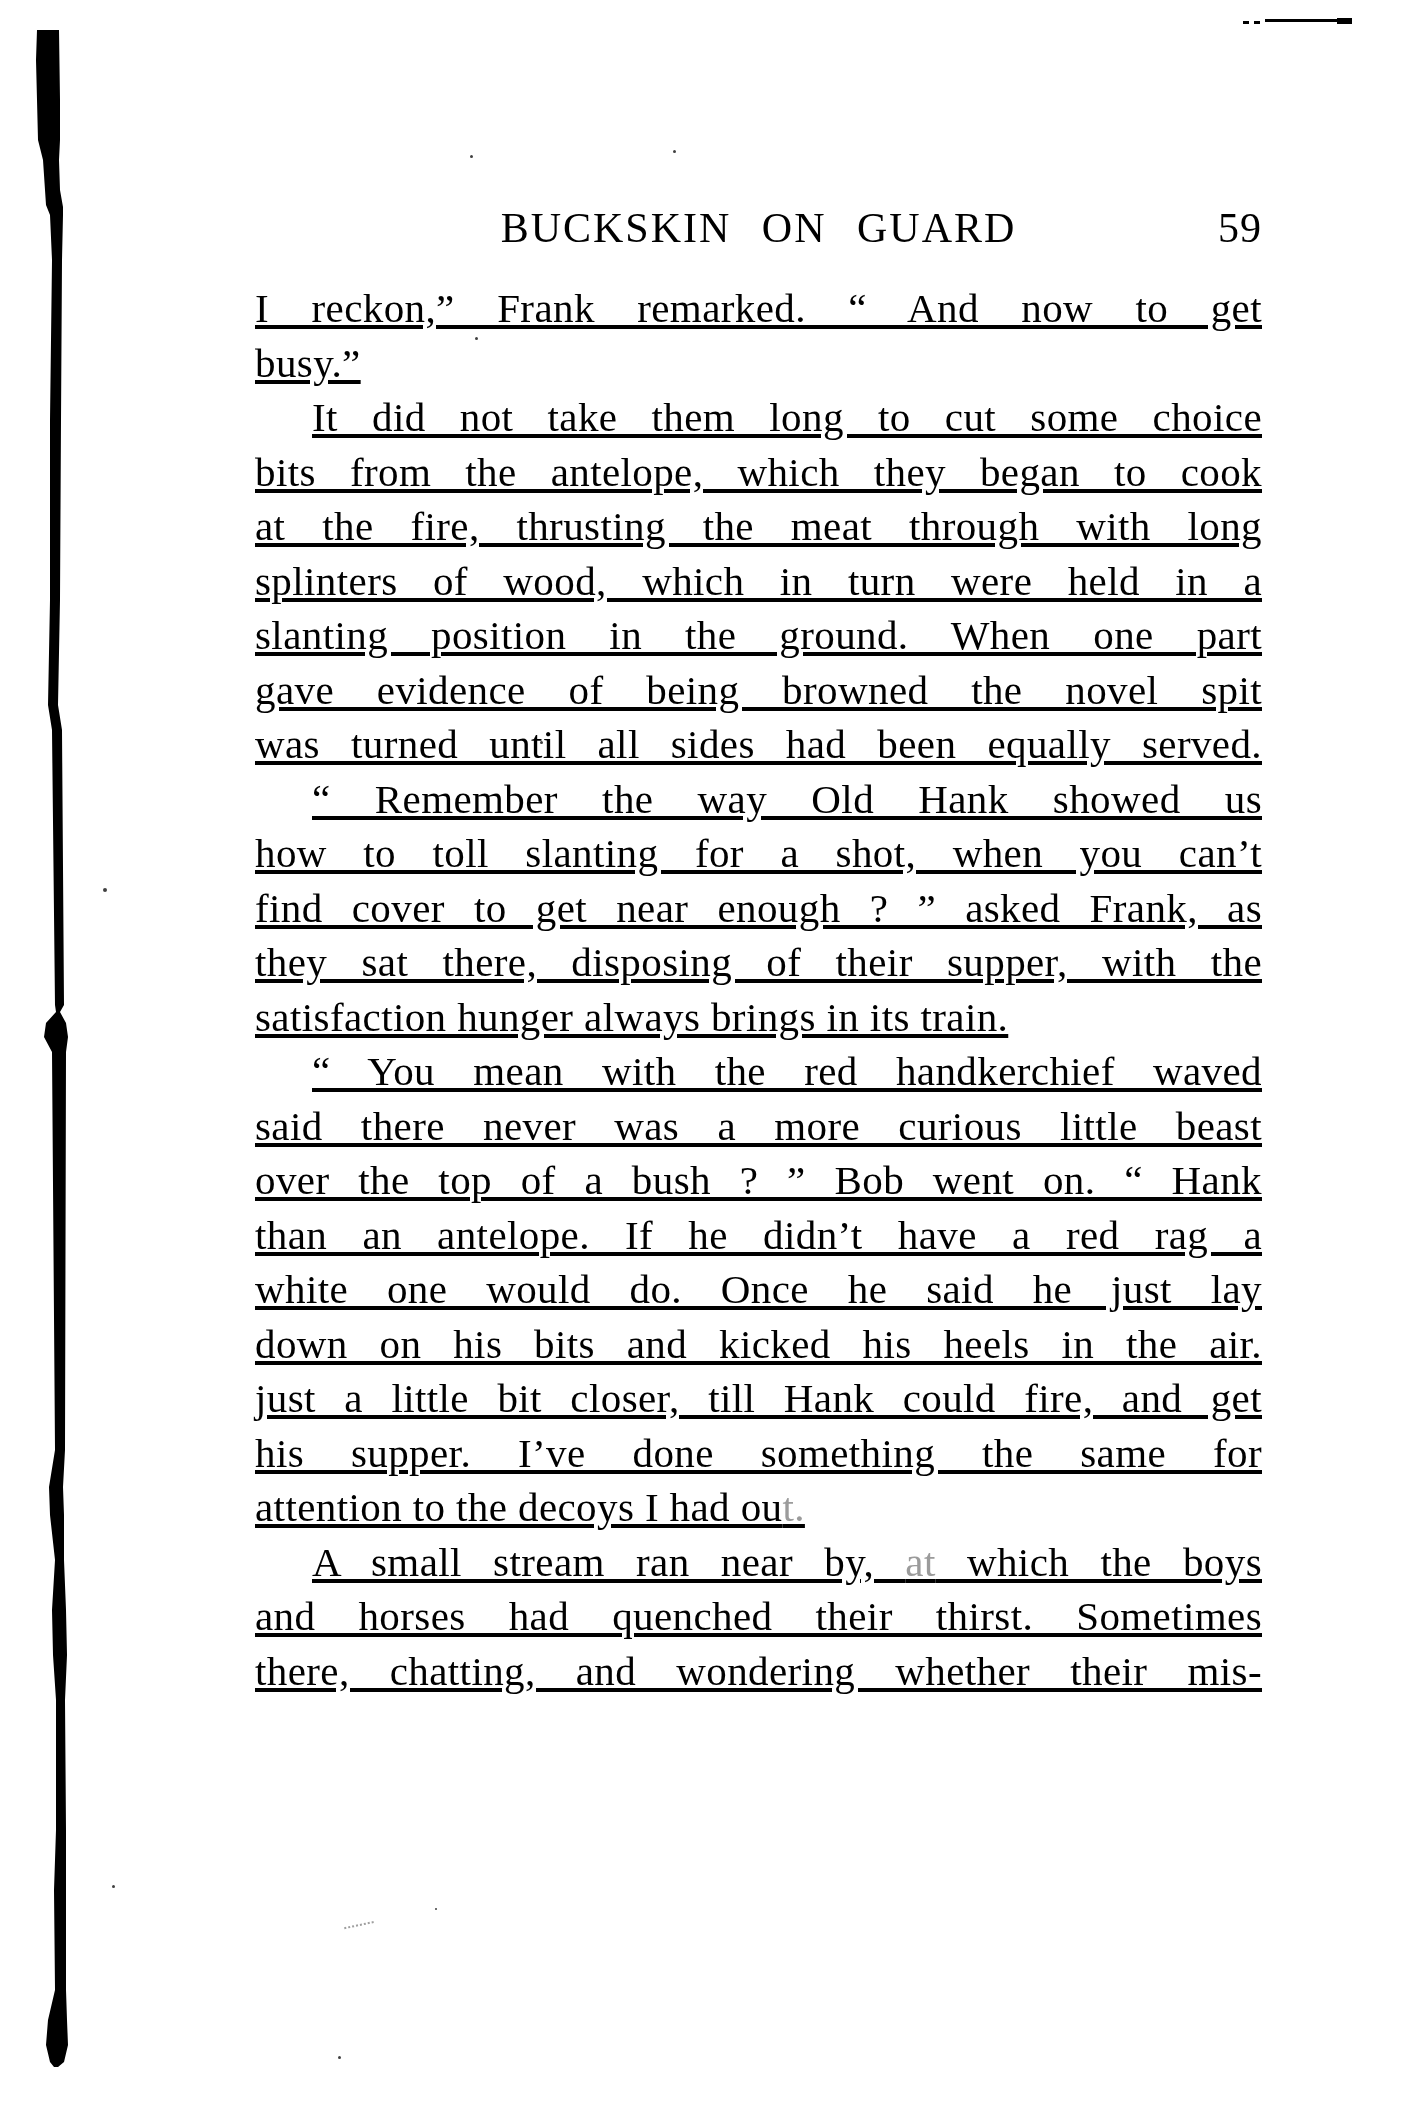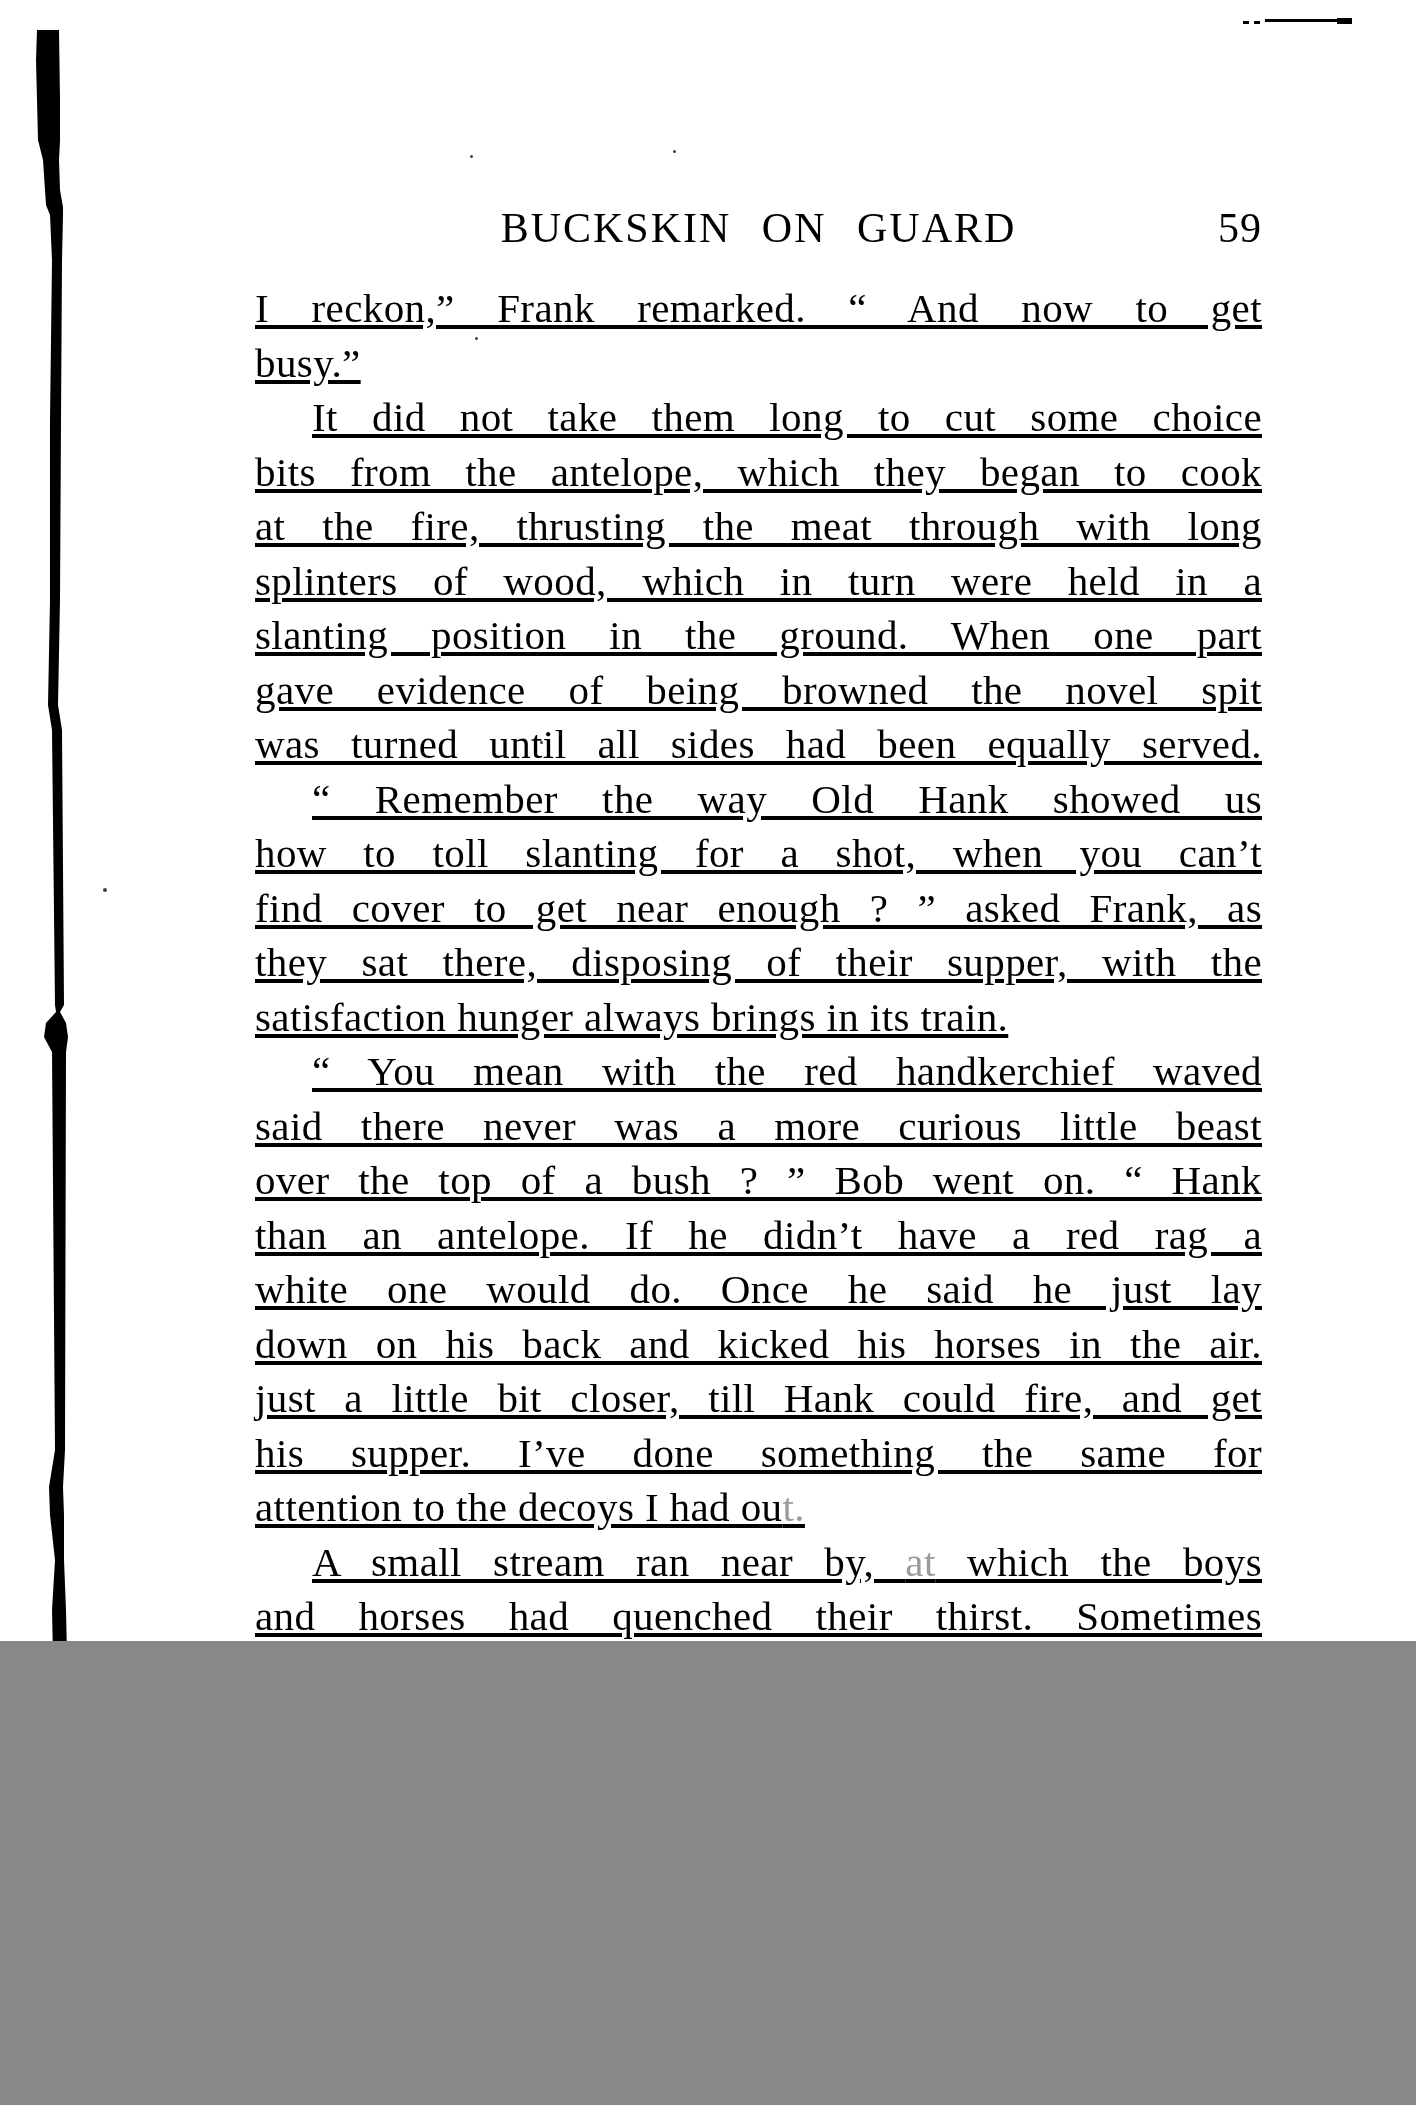--- a/index.html
+++ b/index.html
@@ -1,18 +1,18 @@
 <!DOCTYPE html>
 <html style="--ink: #000000; --paper: #ffffff; --faded: #9b9b9b;"><head>
 <meta charset="utf-8">
 <style>
   :root { --ink:#000; --paper:#fff; --faded:#9b9b9b; }
   html,body { margin:0; padding:0; background:#888; }
   .page {
-    position:relative; width:1416px; height:1641px;
+    position:relative; width:1416px; height:2105px;
     background:var(--paper); overflow:hidden;
     font-family:"Liberation Serif","DejaVu Serif",serif;
     color:var(--ink);
     -webkit-font-smoothing:antialiased;
   }
   
   .header { position:absolute; left:255px; top:204px; width:1007px; height:52px; }
   .title {
     position:absolute; left:50%; transform:translateX(-50%);
     font-size:42px; letter-spacing:2px; word-spacing:18px; white-space:nowrap;
@@ -76,21 +76,21 @@
       <div class="line indent justify"><span>“ Remember the way Old Hank showed us</span></div>
       <div class="line justify"><span>how to toll slanting for a shot, when you can’t</span></div>
       <div class="line justify"><span>find cover to get near enough ? ” asked Frank, as</span></div>
       <div class="line justify"><span>they sat there, disposing of their supper, with the</span></div>
       <div class="line"><span>satisfaction hunger always brings in its train.</span></div>
       <div class="line indent justify"><span>“ You mean with the red handkerchief waved</span></div>
       <div class="line justify"><span>said there never was a more curious little beast</span></div>
       <div class="line justify"><span>over the top of a bush ? ” Bob went on.  “ Hank</span></div>
       <div class="line justify"><span>than an antelope.  If he didn’t have a red rag a</span></div>
       <div class="line justify"><span>white one would do.  Once he said he just lay</span></div>
-      <div class="line justify"><span>down on his back and kicked his horses in the air.</span></div>
+      <div class="line justify"><span>down on his bits and kicked his heels in the air.</span></div>
       <div class="line justify"><span>just a little bit closer, till Hank could fire, and get</span></div>
       <div class="line justify"><span>his supper.  I’ve done something the same for</span></div>
       <div class="line"><span>attention to the decoys I had ou</span><span class="faded">t.</span></div>
       <div class="line indent justify"><span>A small stream ran near by, </span><span class="faded">at</span><span> which the boys</span></div>
       <div class="line justify"><span>and horses had quenched their thirst.  Sometimes</span></div>
       <div class="line justify"><span>there, chatting, and wondering whether their mis-</span></div>
     </main>
 
   <i class="speck" style="left:470px;top:155px;width:3px;height:3px;"></i>
   <i class="speck" style="left:673px;top:150px;width:3px;height:3px;"></i>

